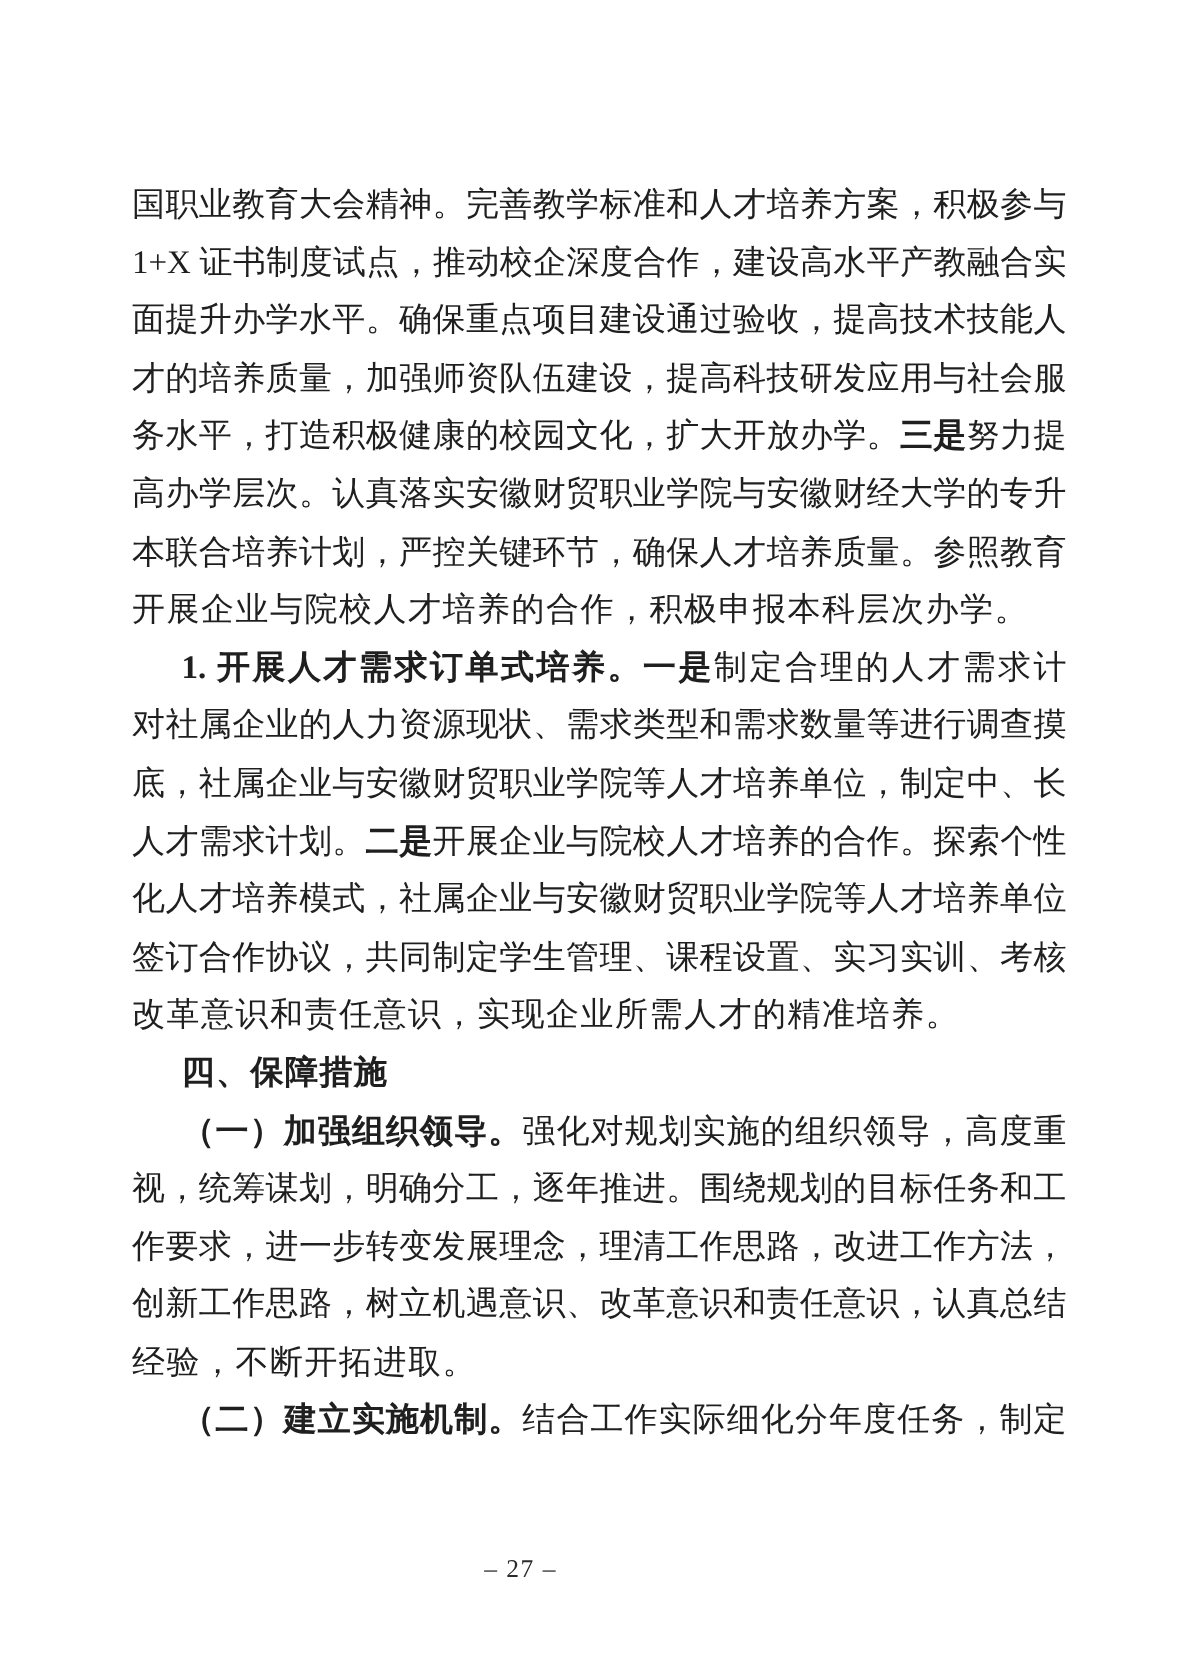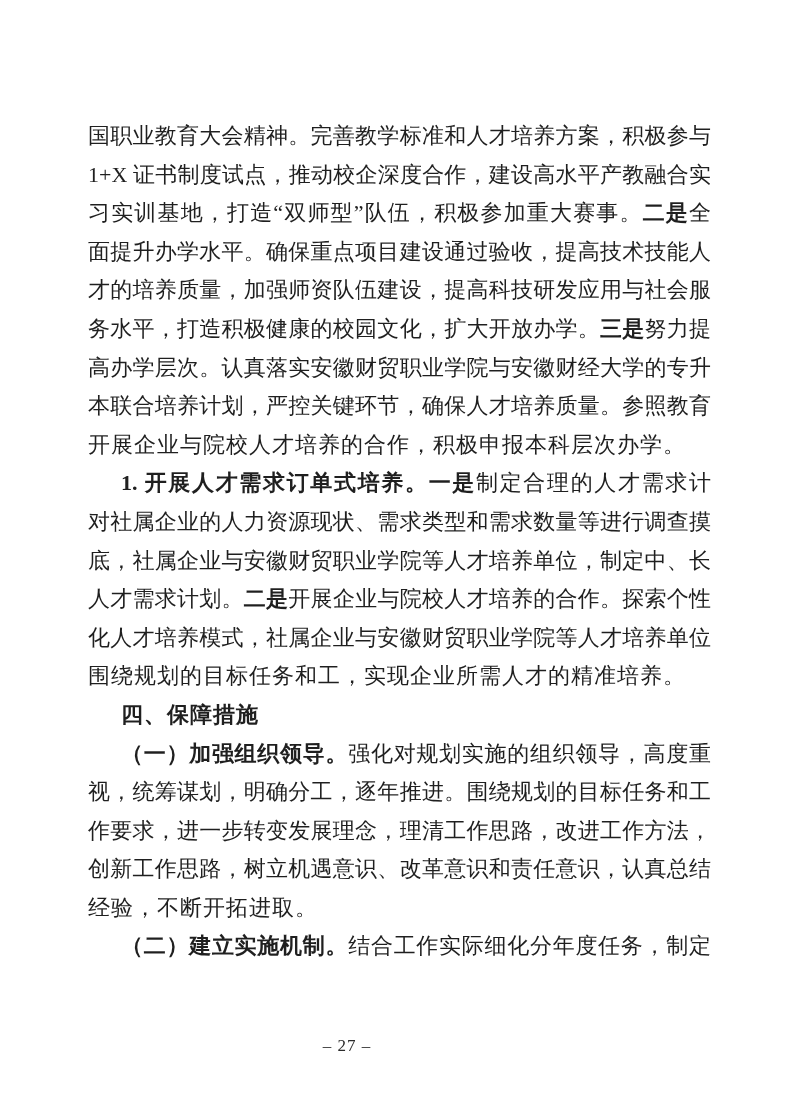--- a/index.html
+++ b/index.html
@@ -61,33 +61,33 @@
     font-family: "Liberation Serif", "DejaVu Serif", serif;
   }
 </style>
 </head>
 <body>
 
 <div class="page">
   <div class="content">
       <div class="line j"><span class="seg">国职业教育大会精神。完善教学标准和人才培养方案，积极参与</span></div>
       <div class="line j"><span class="seg">1+X 证书制度试点，推动校企深度合作，建设高水平产教融合实</span></div>
-      <div class="line j"><span class="seg">习实训基地，打造“双师型”队伍，积极参加重大赛事。</span><span class="seg bold">二是</span><span class="seg">全</span></div>
       <div class="line j"><span class="seg">面提升办学水平。确保重点项目建设通过验收，提高技术技能人</span></div>
       <div class="line j"><span class="seg">才的培养质量，加强师资队伍建设，提高科技研发应用与社会服</span></div>
       <div class="line j"><span class="seg">务水平，打造积极健康的校园文化，扩大开放办学。</span><span class="seg bold">三是</span><span class="seg">努力提</span></div>
       <div class="line j"><span class="seg">高办学层次。认真落实安徽财贸职业学院与安徽财经大学的专升</span></div>
       <div class="line j"><span class="seg">本联合培养计划，严控关键环节，确保人才培养质量。参照教育</span></div>
       <div class="line"><span class="seg">开展企业与院校人才培养的合作，积极申报本科层次办学。</span></div>
       <div class="line j ind"><span class="seg bold">1. 开展人才需求订单式培养。一是</span><span class="seg">制定合理的人才需求计划。</span></div>
       <div class="line j"><span class="seg">对社属企业的人力资源现状、需求类型和需求数量等进行调查摸</span></div>
       <div class="line j"><span class="seg">底，社属企业与安徽财贸职业学院等人才培养单位，制定中、长期</span></div>
       <div class="line j"><span class="seg">人才需求计划。</span><span class="seg bold">二是</span><span class="seg">开展企业与院校人才培养的合作。探索个性</span></div>
       <div class="line j"><span class="seg">化人才培养模式，社属企业与安徽财贸职业学院等人才培养单位</span></div>
-      <div class="line"><span class="seg">围绕规划的目标任务和工，实现企业所需人才的精准培养。</span></div>
+      <div class="line j"><span class="seg">签订合作协议，共同制定学生管理、课程设置、实习实训、考核</span></div>
+      <div class="line"><span class="seg">改革意识和责任意识，实现企业所需人才的精准培养。</span></div>
       <div class="line ind heading"><span class="seg bold">四、保障措施</span></div>
       <div class="line j ind"><span class="seg bold">（一）加强组织领导。</span><span class="seg">强化对规划实施的组织领导，高度重</span></div>
       <div class="line j"><span class="seg">视，统筹谋划，明确分工，逐年推进。围绕规划的目标任务和工</span></div>
       <div class="line j"><span class="seg">作要求，进一步转变发展理念，理清工作思路，改进工作方法，</span></div>
       <div class="line j"><span class="seg">创新工作思路，树立机遇意识、改革意识和责任意识，认真总结</span></div>
       <div class="line"><span class="seg">经验，不断开拓进取。</span></div>
       <div class="line j ind"><span class="seg bold">（二）建立实施机制。</span><span class="seg">结合工作实际细化分年度任务，制定</span></div>
     </div>
   <div class="footer">– 27 –</div>
 </div>

